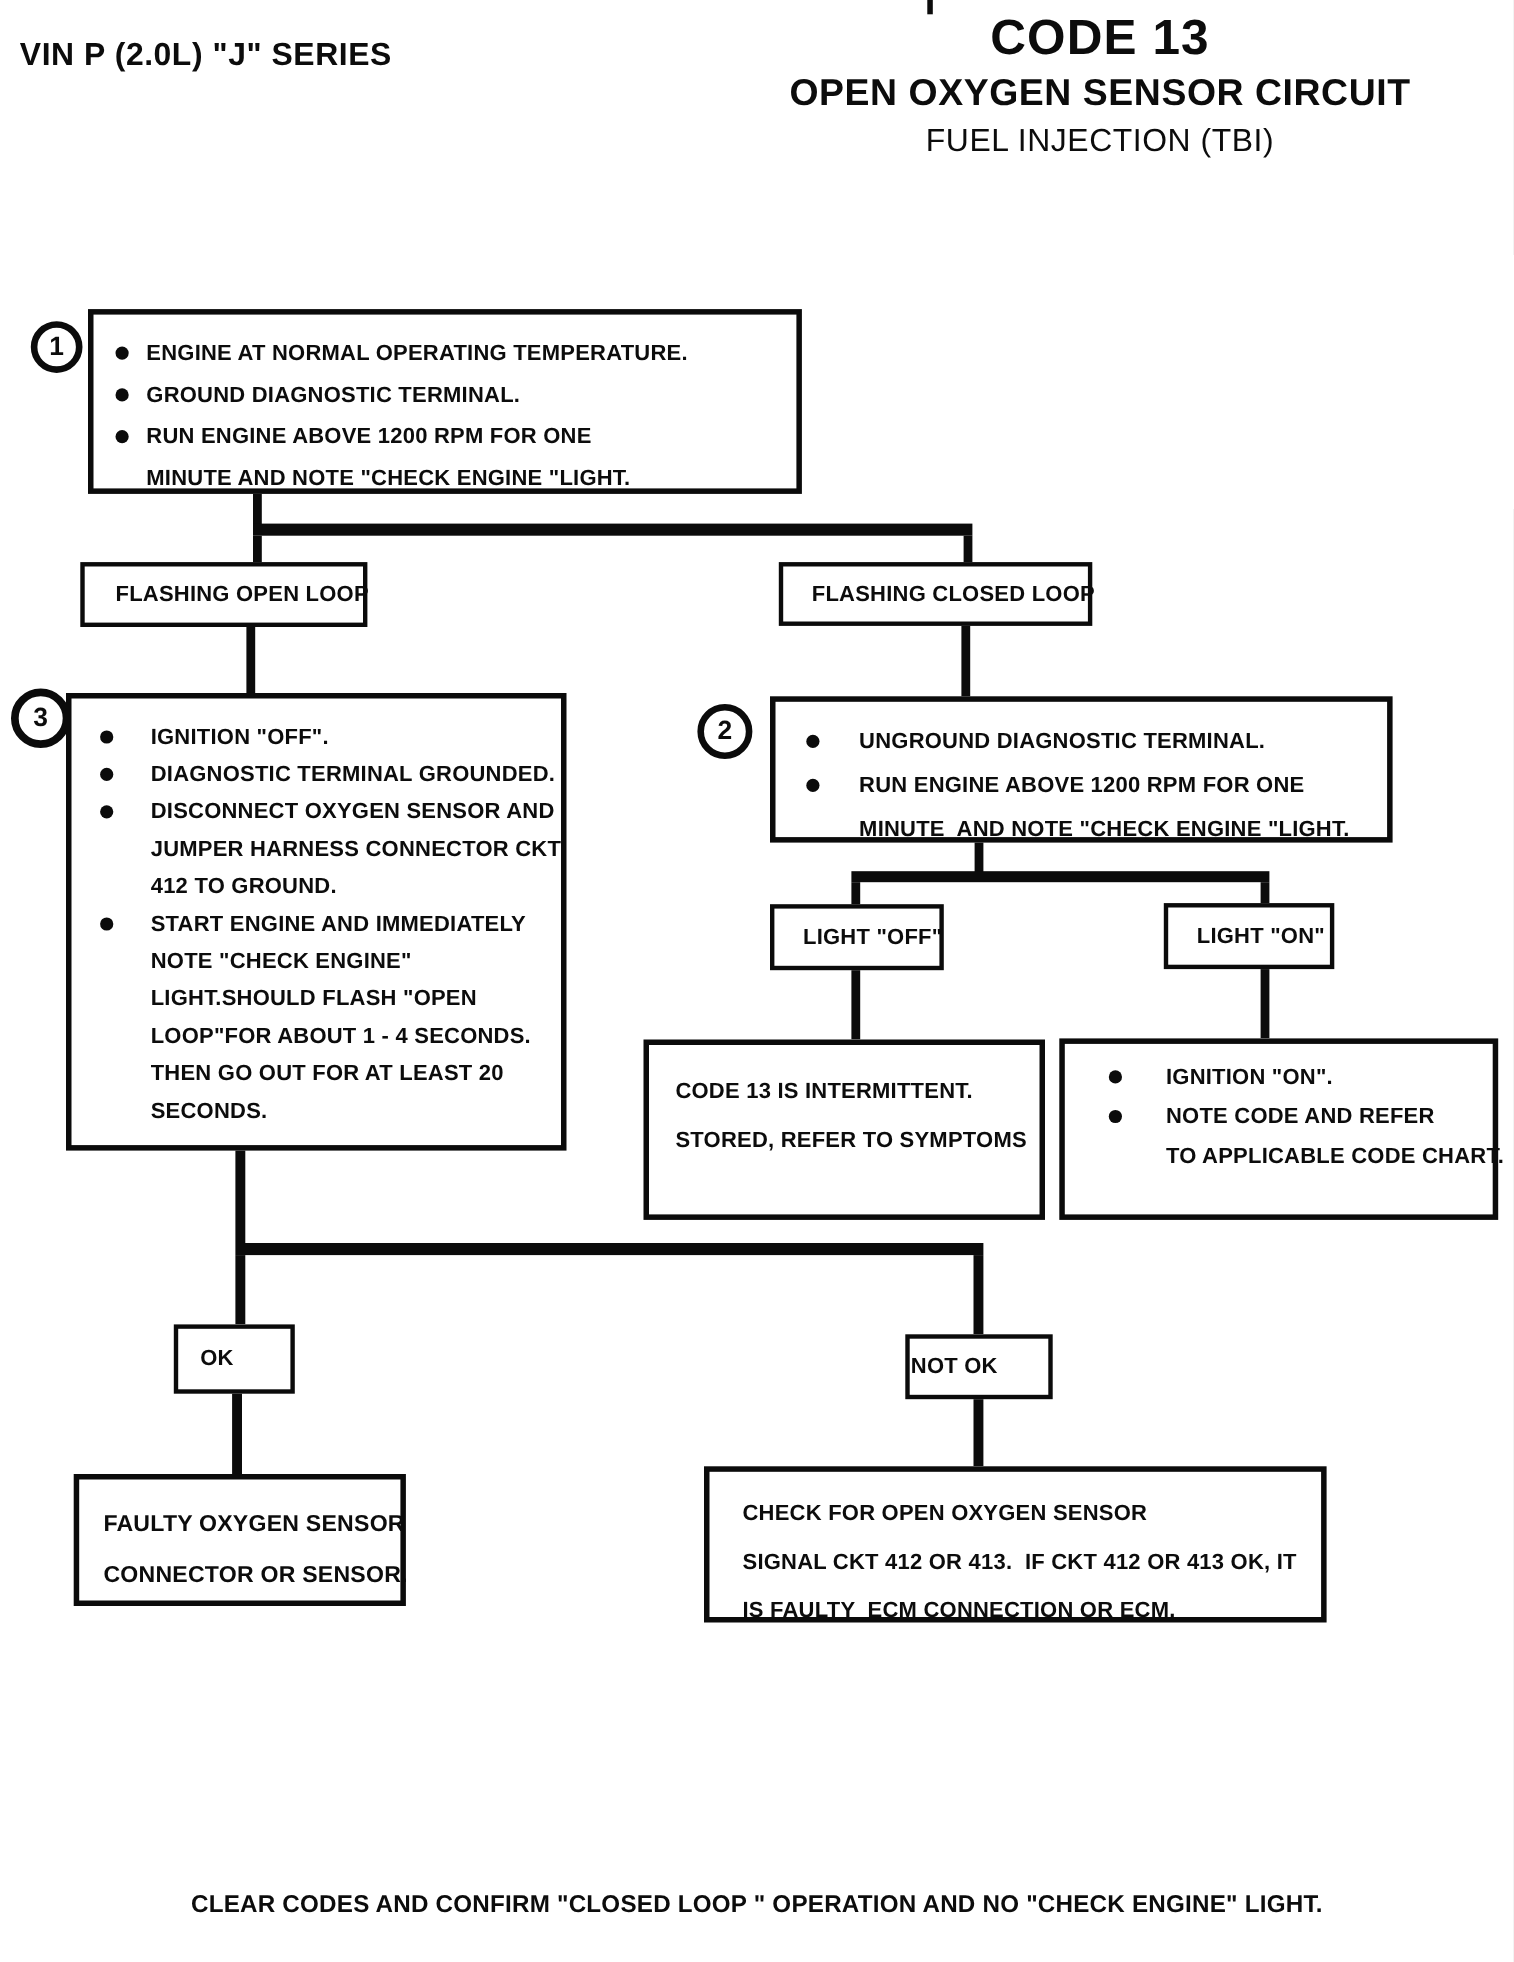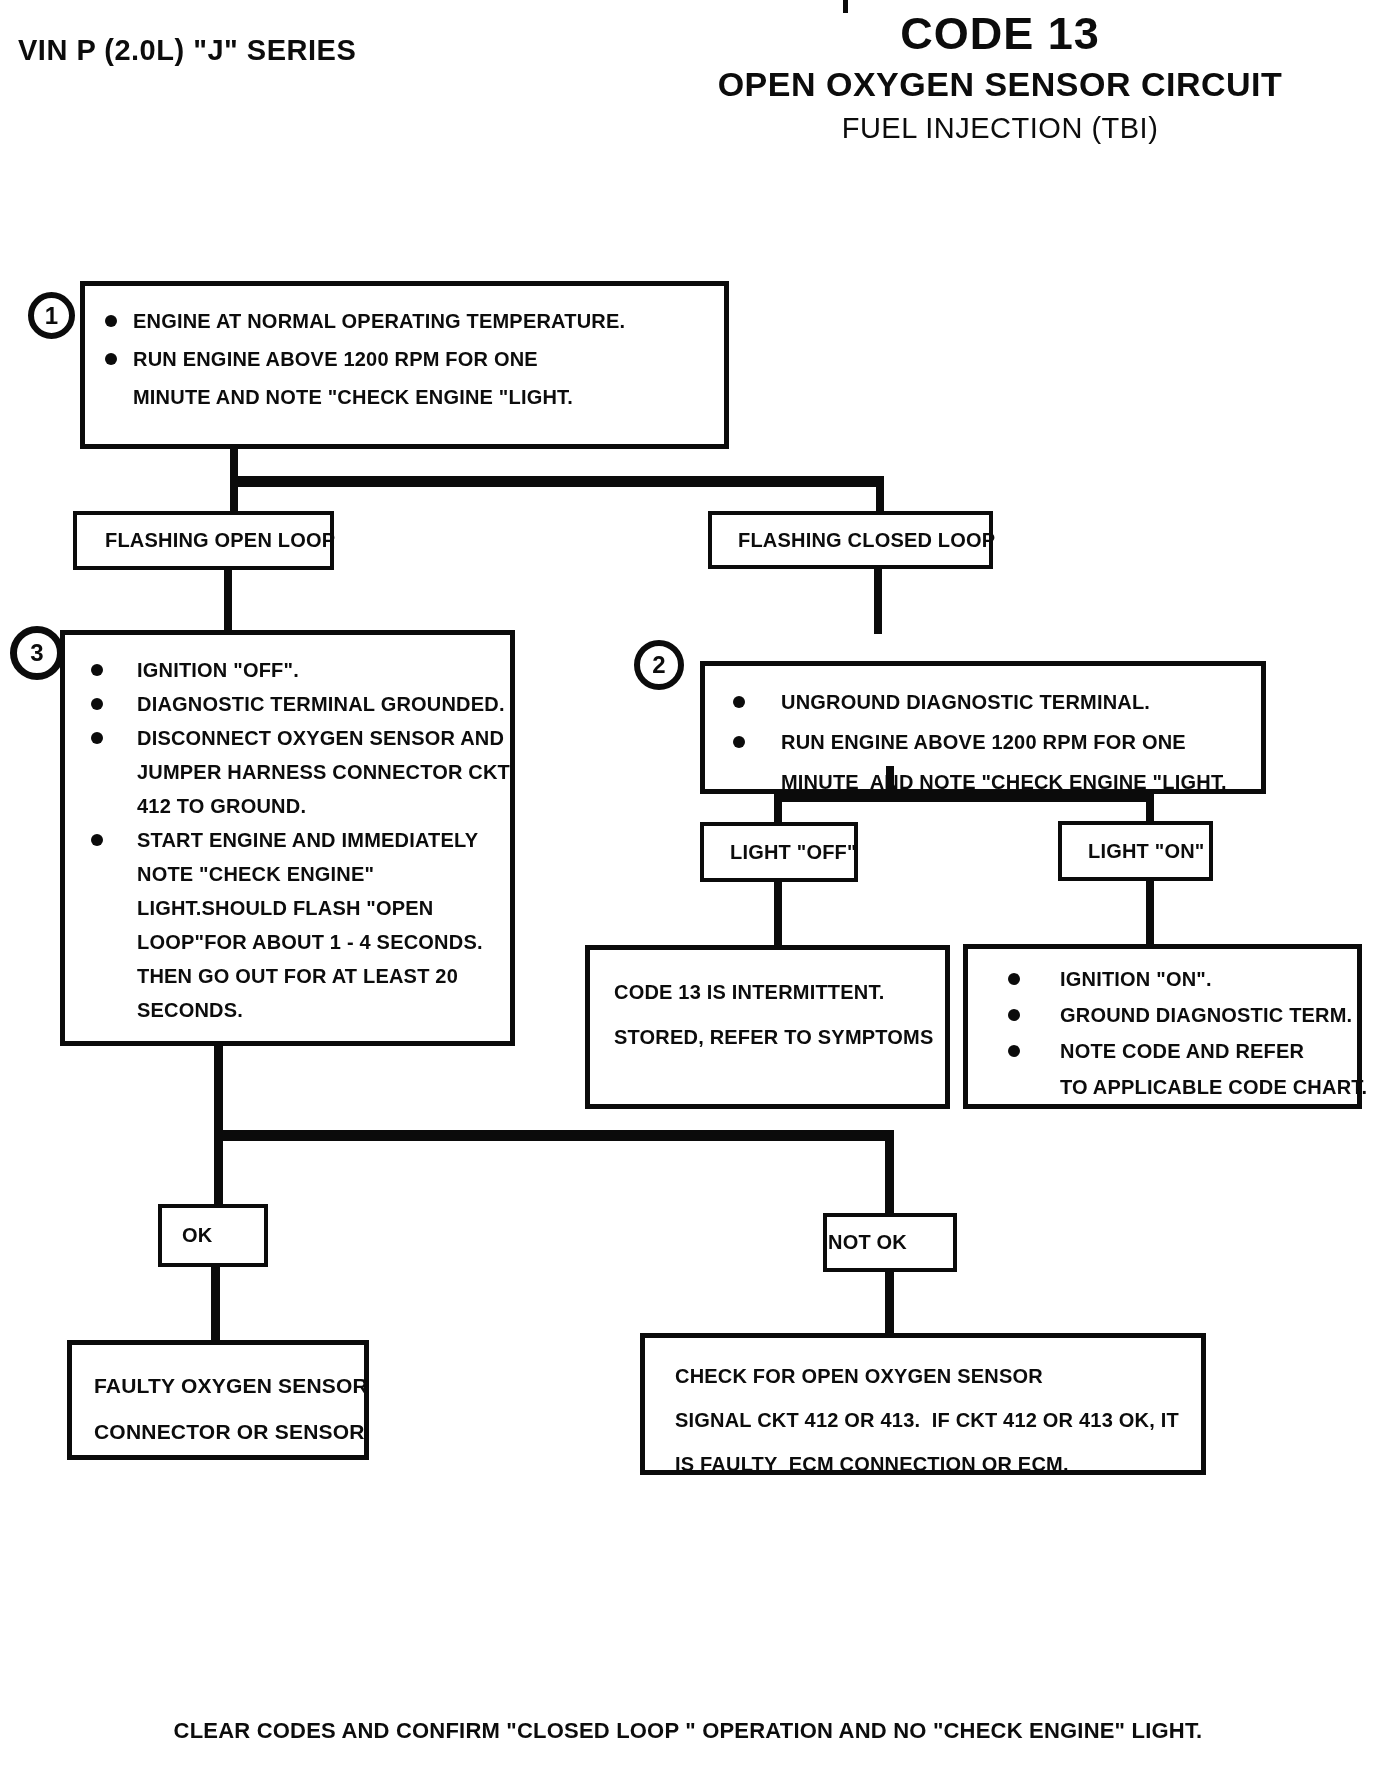--- a/index.html
+++ b/index.html
@@ -19,21 +19,21 @@
         background:#0b0b0b;top:calc(50% - 6px);}
   .conn{position:absolute;background:#0b0b0b;}
   .badge{position:absolute;border:6px solid #0b0b0b;border-radius:50%;background:#fff;
         display:flex;align-items:center;justify-content:center;font-weight:700;font-size:24px;box-sizing:border-box;}
 
   
   #box-step1{padding:16px 8px 0 48px;line-height:38px;}
   #box-step1 .bl::before{left:-28px;}
   #box-step3{padding:18px 8px 0 72px;line-height:34px;}
   #box-step3 .bl::before{left:-46px;}
-  #box-step2{padding:16px 8px 0 76px;line-height:40px;margin-top:28px;}
+  #box-step2{padding:16px 8px 0 76px;line-height:40px;}
   #box-step2 .bl::before{left:-48px;}
   #box-ignition{padding:12px 4px 0 92px;line-height:36px;}
   #box-ignition .bl::before{left:-52px;}
   #box-intermittent{padding:20px 6px 0 24px;line-height:45px;}
   #box-faulty{padding:18px 4px 0 22px;line-height:46px;font-size:21px;}
   #box-check{padding:16px 4px 0 30px;line-height:44px;}
   .footer-note{position:absolute;left:28px;top:1718px;width:1320px;text-align:center;
         font-weight:700;font-size:22px;letter-spacing:.2px;}
 </style>
 </head>
@@ -45,20 +45,21 @@
   <div class="hdr-block">
     <div class="hdr-code">CODE 13</div>
     <div class="hdr-circuit">OPEN OXYGEN SENSOR CIRCUIT</div>
     <div class="hdr-system">FUEL INJECTION (TBI)</div>
   </div>
   <div class="conn" style="left:843px;top:0;width:5px;height:13px;"></div>
 
   <div class="badge" style="left:28px;top:292px;width:47px;height:47px;">1</div>
   <div class="node" id="box-step1" style="left:80px;top:281px;width:649px;height:168px;">
     <div class="ln bl">ENGINE AT NORMAL OPERATING TEMPERATURE.</div>
+    <div class="ln bl">GROUND DIAGNOSTIC TERMINAL.</div>
     <div class="ln bl">RUN ENGINE ABOVE 1200 RPM FOR ONE</div>
     <div class="ln">MINUTE AND NOTE "CHECK ENGINE "LIGHT.</div>
   </div>
 
   <div class="conn" style="left:230px;top:449px;width:8px;height:29px;"></div>
   <div class="conn" style="left:230px;top:476px;width:654px;height:11px;"></div>
   <div class="conn" style="left:230px;top:487px;width:8px;height:26px;"></div>
   <div class="conn" style="left:876px;top:487px;width:8px;height:26px;"></div>
 
   <div class="node leaf" style="left:73px;top:511px;width:261px;height:59px;padding-left:28px;">
@@ -108,21 +109,20 @@
   <div class="conn" style="left:774px;top:882px;width:8px;height:63px;"></div>
   <div class="conn" style="left:1146px;top:881px;width:8px;height:63px;"></div>
 
   <div class="node" id="box-intermittent" style="left:585px;top:945px;width:365px;height:164px;">
     <div class="ln">CODE 13 IS INTERMITTENT.</div>
     <div class="ln">STORED, REFER TO SYMPTOMS</div>
   </div>
 
   <div class="node" id="box-ignition" style="left:963px;top:944px;width:399px;height:165px;">
     <div class="ln bl">IGNITION "ON".</div>
-    <div class="ln bl">GROUND DIAGNOSTIC TERM.</div>
     <div class="ln bl">NOTE CODE AND REFER</div>
     <div class="ln">TO APPLICABLE CODE CHART.</div>
   </div>
 
   <div class="conn" style="left:214px;top:1046px;width:9px;height:84px;"></div>
   <div class="conn" style="left:214px;top:1130px;width:680px;height:11px;"></div>
   <div class="conn" style="left:214px;top:1141px;width:9px;height:63px;"></div>
   <div class="conn" style="left:885px;top:1141px;width:9px;height:72px;"></div>
 
   <div class="node leaf" style="left:158px;top:1204px;width:110px;height:63px;padding-left:20px;">

